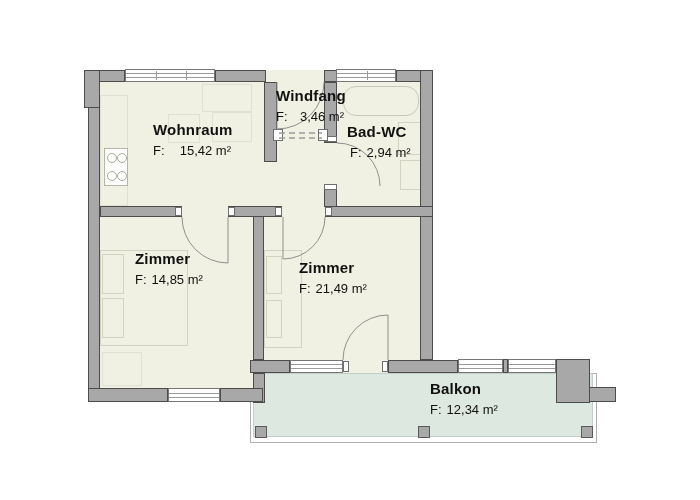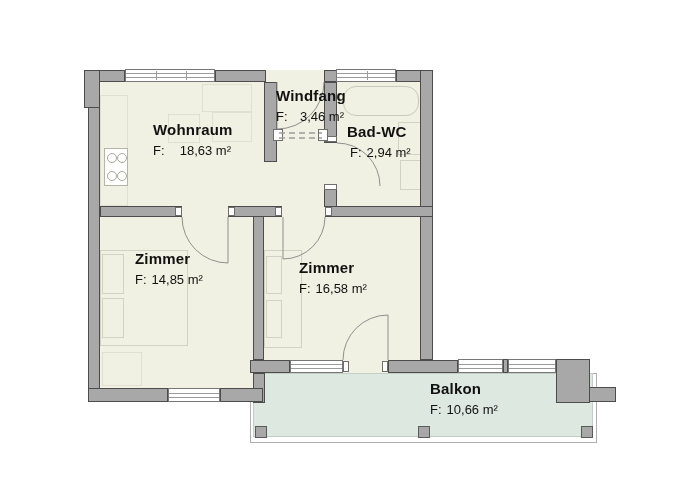--- a/index.html
+++ b/index.html
@@ -132,21 +132,21 @@
     <path d="M 182 217 A 46 46 0 0 0 228 263 M 228 217 L 228 263" stroke="#8f8f8f" fill="none" stroke-width="1"></path>
     <path d="M 325 217 A 42 42 0 0 1 283 259 M 283 217 L 283 259" stroke="#8f8f8f" fill="none" stroke-width="1"></path>
     <path d="M 343 360 A 45 45 0 0 1 388 315 M 388 315 L 388 360" stroke="#8f8f8f" fill="none" stroke-width="1"></path>
     <path d="M 279 133 L 322 133 M 279 138 L 322 138" stroke="#9a9a9a" fill="none" stroke-width="1.5" stroke-dasharray="6,4"></path>
   </svg>
 
   <div class="label" style="left:153px;top:122px;width:78px;">
     <div class="rname">Wohnraum</div>
     <div class="arealine tabbed">
       <span>F:</span>
-        <span>18,63 m²</span>
+        <span>15,42 m²</span>
     </div>
   </div>
   <div class="label" style="left:276px;top:88px;width:68px;">
     <div class="rname">Windfang</div>
     <div class="arealine tabbed">
       <span>F:</span>
         <span>3,46 m²</span>
     </div>
   </div>
   <div class="label" style="left:347px;top:124px;width:72px;">
@@ -160,24 +160,24 @@
     <div class="rname">Zimmer</div>
     <div class="arealine plain">
       <span>F:</span>
         <span>14,85 m²</span>
     </div>
   </div>
   <div class="label" style="left:299px;top:260px;width:84px;">
     <div class="rname">Zimmer</div>
     <div class="arealine plain">
       <span>F:</span>
-        <span>16,58 m²</span>
+        <span>21,49 m²</span>
     </div>
   </div>
   <div class="label" style="left:430px;top:381px;width:84px;">
     <div class="rname">Balkon</div>
     <div class="arealine plain">
       <span>F:</span>
-        <span>10,66 m²</span>
+        <span>12,34 m²</span>
     </div>
   </div>
 
 </div>
 
 </body></html>

